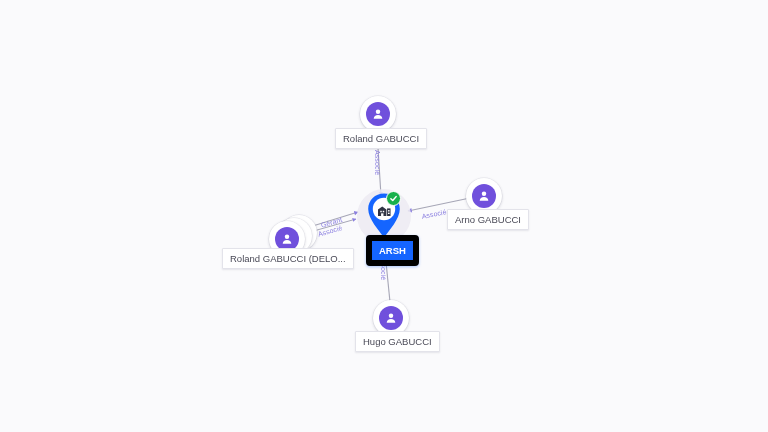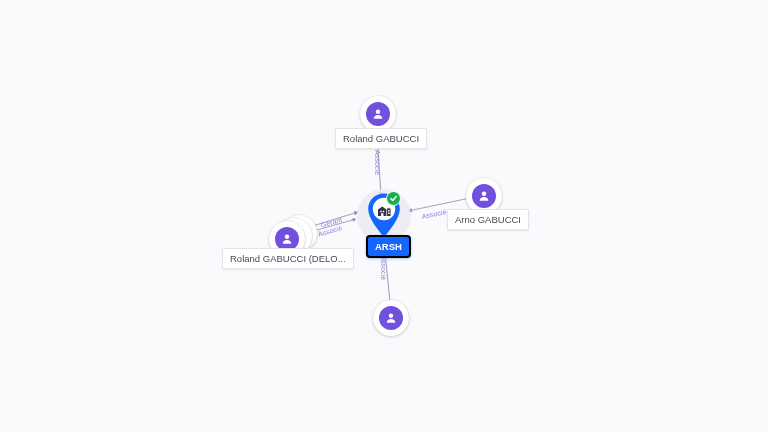--- a/index.html
+++ b/index.html
@@ -116,21 +116,21 @@
     box-shadow: 0 1px 2px rgba(40,40,70,0.10);
     color: #4a4a57;
     font-size: 9.5px;
     line-height: 1;
     padding: 4.5px 7px;
     white-space: nowrap;
     box-sizing: border-box;
   }
   .chip-selected {
     background: #1565ff;
-    border: 2px solid #000000;
+    border: 6px solid #000000;
     color: #ffffff;
     font-weight: bold;
     border-radius: 4px;
     box-shadow: 0 1px 3px rgba(21,101,255,0.35);
   }
 
   
   .edge-label {
     position: absolute;
     color: #8b7fe0;
@@ -197,20 +197,21 @@
 
   <div class="person-node" style="left:373px; top:300px;">
     <div class="person-ring"></div>
     <div class="person-avatar">
       <svg width="14" height="14" viewBox="0 0 24 24" fill="#ffffff">
         <circle cx="12" cy="8" r="3.8"></circle>
         <path d="M4.6 20c0-4.1 3.3-6.4 7.4-6.4s7.4 2.3 7.4 6.4z"></path>
       </svg>
     </div>
   </div>
+  <div class="chip" style="left:355px; top:331px;">Hugo GABUCCI</div>
 
   <div class="person-node" style="left:269px; top:221px;">
     <div class="stack-card" style="left:12px; top:-6px;"></div>
     <div class="stack-card" style="left:7px; top:-3px;"></div>
     <div class="person-ring"></div>
     <div class="person-avatar">
       <svg width="14" height="14" viewBox="0 0 24 24" fill="#ffffff">
         <circle cx="12" cy="8" r="3.8"></circle>
         <path d="M4.6 20c0-4.1 3.3-6.4 7.4-6.4s7.4 2.3 7.4 6.4z"></path>
       </svg>

